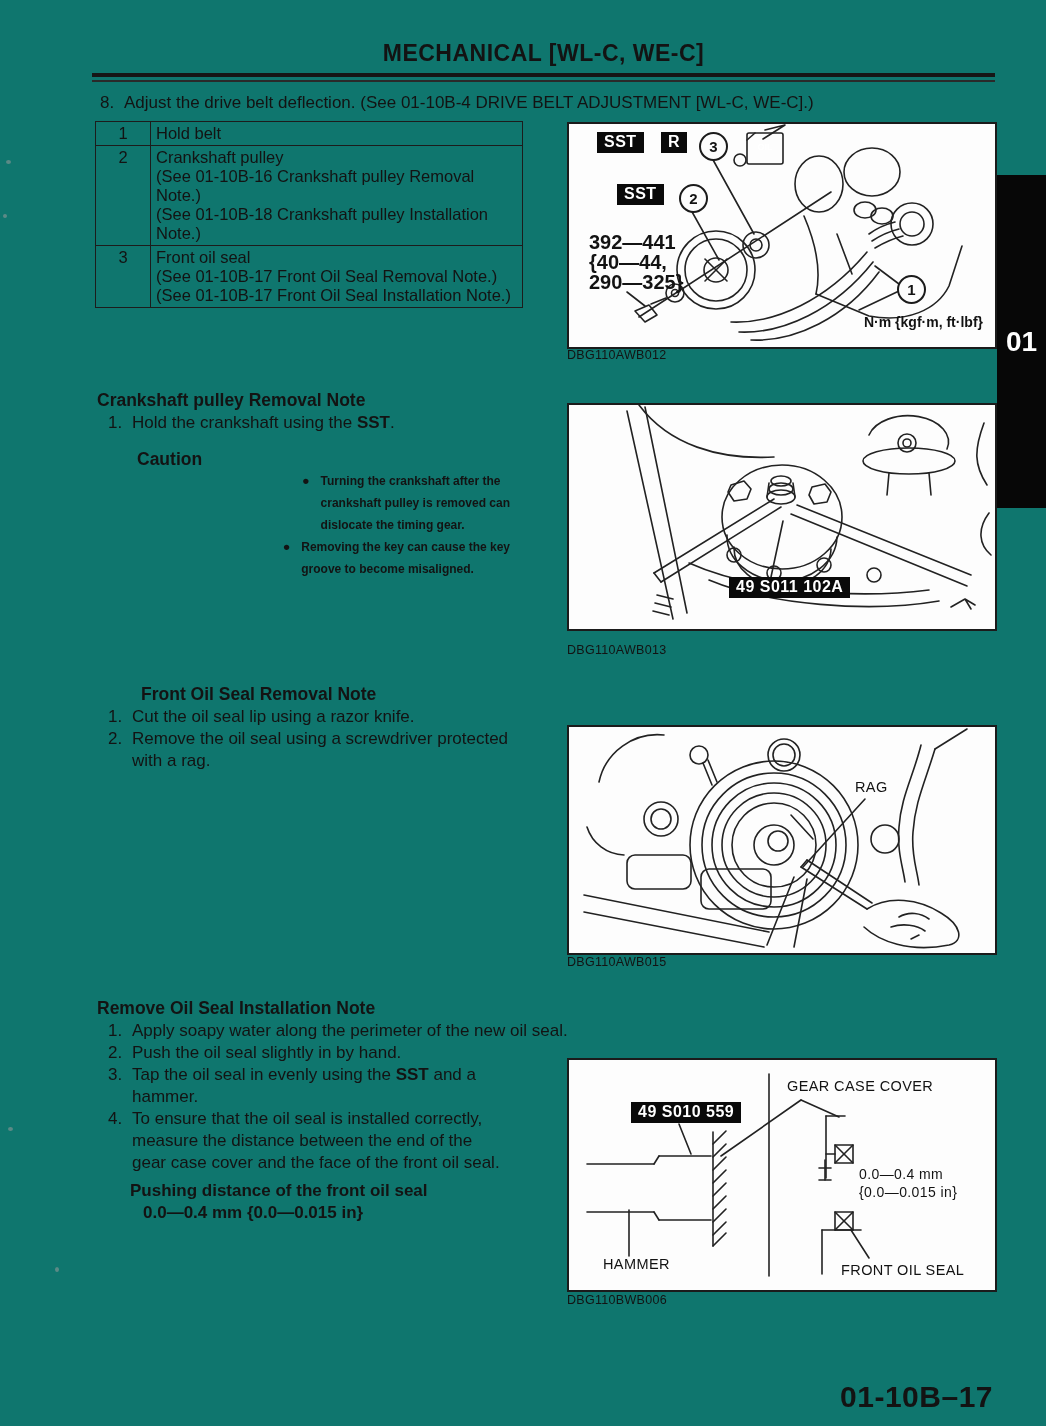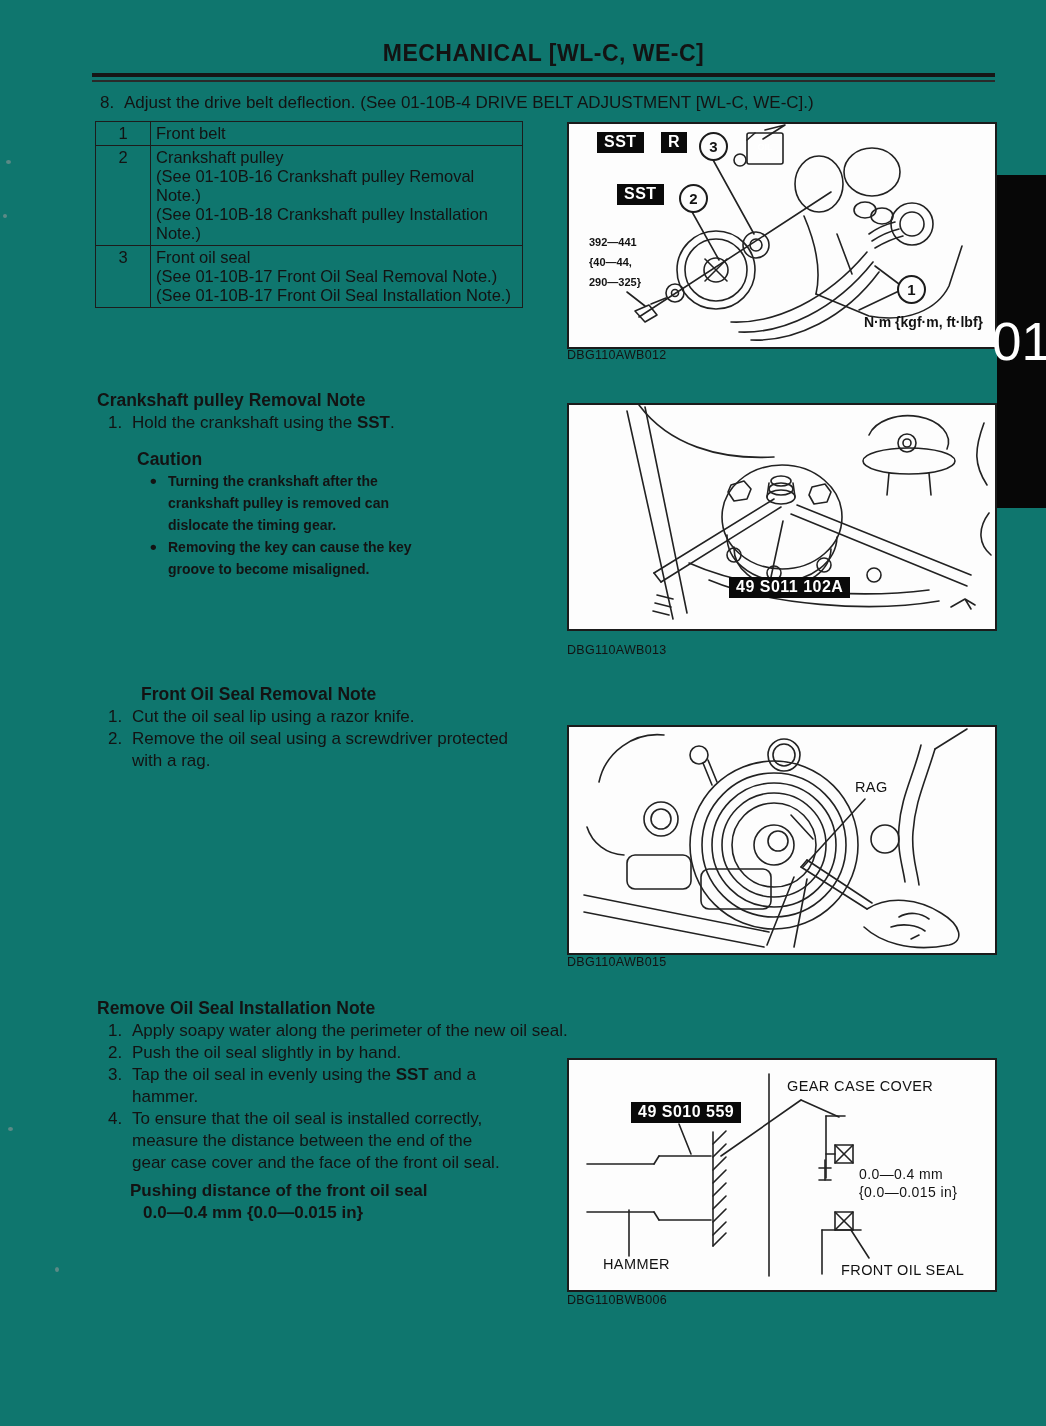--- a/index.html
+++ b/index.html
@@ -31,27 +31,27 @@
       padding:1px 7px 2px;letter-spacing:.5px;white-space:nowrap;}
   .callout{width:25px;height:25px;border:2px solid #1b1b1b;border-radius:50%;background:#fdfdfd;
       display:flex;align-items:center;justify-content:center;font-size:15px;font-weight:bold;}
   .figtext{font-size:14.5px;letter-spacing:.4px;white-space:nowrap;}
   .oiltext{color:#fff;font-size:9px;font-weight:bold;text-align:center;}
   
   .h2{font-size:17.5px;font-weight:bold;}
   .li{display:flex;font-size:17px;line-height:22px;}
   .li .num{width:24px;flex:none;}
   .pre{white-space:pre-line;}
-  .caution-item{display:flex;font-weight:bold;font-size:14px;line-height:22px;}
+  .caution-item{display:flex;font-weight:bold;font-size:12px;line-height:22px;justify-content:flex-end;}
   .caution-item .mark{width:18px;flex:none;}
   .caution-item .mark::before{content:"\2022";font-size:19px;}
   .boldspec{font-weight:bold;font-size:17px;line-height:22px;}
   
   .tab{left:997px;top:175px;width:49px;height:333px;background:#070707;color:#fff;
-      display:flex;align-items:center;justify-content:center;font-size:53px;font-weight:normal;}
+      display:flex;align-items:center;justify-content:center;font-size:28px;font-weight:bold;}
   .pagenum{left:567px;top:1380px;width:426px;text-align:right;font-size:30px;font-weight:bold;letter-spacing:.5px;}
   .speck{background:#9a9a9a;opacity:.55;border-radius:50%;}
 </style>
 </head>
 <body>
 
 <div class="page">
 
   <div class="abs title">MECHANICAL [WL-C, WE-C]</div>
   <div class="abs rule1"></div>
@@ -60,21 +60,21 @@
   <div class="abs step8">
     <span class="num">8.</span>
     <span>Adjust the drive belt deflection. (See 01-10B-4 DRIVE BELT ADJUSTMENT [WL-C, WE-C].)</span>
   </div>
 
   <table class="parts">
     <tbody>
         <tr>
       <td class="n">1</td>
       <td>
-            <div>Front belt</div>
+            <div>Hold belt</div>
           </td>
     </tr>
     <tr>
       <td class="n">2</td>
       <td>
         <div>Crankshaft pulley</div>
         <div>(See 01-10B-16 Crankshaft pulley Removal Note.)</div>
         <div>(See 01-10B-18 Crankshaft pulley Installation Note.)</div>
       </td>
     </tr>
@@ -130,21 +130,21 @@
         <line x1="186" y1="9" x2="178" y2="16"></line>
       </g>
     </svg>
     <div class="abs blacklabel" style="left:28px;top:8px;">SST</div>
     <div class="abs blacklabel" style="left:92px;top:8px;">R</div>
     <div class="abs callout" style="left:130px;top:8px;">3</div>
     <div class="abs oiltext" style="left:178px;top:18px;width:36px;">OIL</div>
     <div class="abs blacklabel" style="left:48px;top:60px;">SST</div>
     <div class="abs callout" style="left:110px;top:60px;">2</div>
     <div class="abs callout" style="left:328px;top:151px;">1</div>
-    <div class="abs" style="left:20px;top:108px;font-size:11px;font-weight:bold;line-height:20px;">
+    <div class="abs" style="left:20px;top:108px;font-size:20px;font-weight:bold;line-height:20px;">
       <div>392—441</div>
       <div>{40—44,</div>
       <div>290—325}</div>
     </div>
     <div class="abs" style="left:230px;top:190px;width:184px;text-align:right;font-size:14px;font-weight:bold;">N·m {kgf·m, ft·lbf}</div>
   </div>
   <div class="abs caption" style="top:348px;">DBG110AWB012</div>
 
   <div class="abs h2" style="left:97px;top:390px;">Crankshaft pulley Removal Note</div>
   <div class="abs li" style="left:108px;top:412px;">
@@ -312,18 +312,19 @@
     <div class="abs blacklabel" style="left:62px;top:42px;">49 S010 559</div>
     <div class="abs figtext" style="left:218px;top:18px;">GEAR CASE COVER</div>
     <div class="abs figtext" style="left:290px;top:106px;font-size:14px;">0.0—0.4 mm</div>
     <div class="abs figtext" style="left:290px;top:124px;font-size:14px;">{0.0—0.015 in}</div>
     <div class="abs figtext" style="left:34px;top:196px;">HAMMER</div>
     <div class="abs figtext" style="left:272px;top:202px;">FRONT OIL SEAL</div>
   </div>
   <div class="abs caption" style="top:1293px;">DBG110BWB006</div>
 
   <div class="abs tab">01</div>
+  <div class="abs pagenum">01-10B–17</div>
 
   <div class="abs speck" style="left:6px;top:160px;width:5px;height:4px;"></div>
   <div class="abs speck" style="left:3px;top:214px;width:4px;height:4px;"></div>
   <div class="abs speck" style="left:8px;top:1127px;width:5px;height:4px;"></div>
   <div class="abs speck" style="left:55px;top:1267px;width:4px;height:5px;"></div>
 </div>
 
 </body></html>

